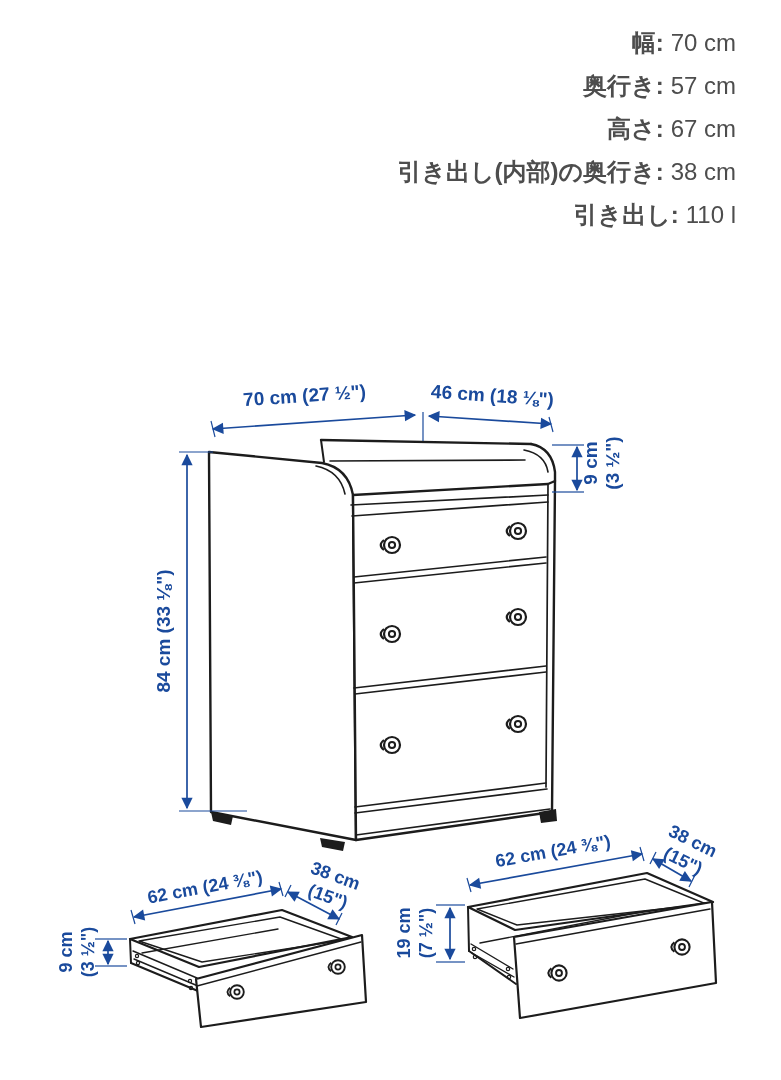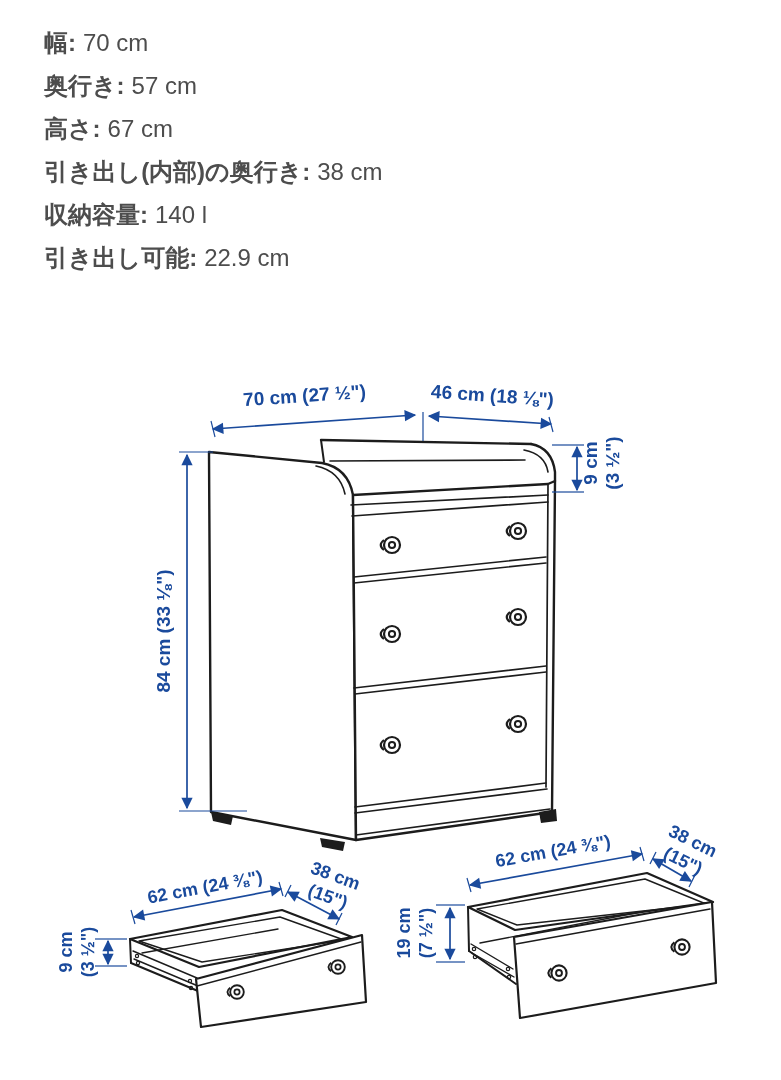--- a/index.html
+++ b/index.html
@@ -7,22 +7,22 @@
     --line:#1c1c1c;
     --text-gray:#4d4d4d;
     --bg:#ffffff;
   }
   html,body{margin:0;padding:0;}
   body{
     width:781px;height:1080px;position:relative;background:var(--bg);
     font-family:"Liberation Sans","DejaVu Sans",sans-serif;overflow:hidden;
   }
   .spec-list{
-    position:absolute;left:44px;top:21px;width:700px;
-    color:var(--text-gray);font-size:24px;line-height:43px;
+    position:absolute;left:36px;top:21px;width:700px;
+    color:var(--text-gray);font-size:24px;line-height:43px;text-align:right;
   }
   .spec-row{white-space:nowrap;}
   .spec-label{font-weight:bold;}
   .spec-value{font-weight:normal;margin-left:7px;}
   svg{position:absolute;left:0;top:0;}
   
   .art{stroke:var(--line);fill:none;stroke-linecap:round;stroke-linejoin:round;}
   .panel{fill:#ffffff;stroke:var(--line);stroke-width:2.4;stroke-linejoin:round;}
   .panel-thin{fill:#ffffff;stroke:var(--line);stroke-width:2.2;stroke-linejoin:round;}
   .inner{stroke-width:1.7;}
@@ -36,22 +36,21 @@
   text.dim-sm{font-size:18px;}
 </style>
 </head>
 <body>
 
 <div class="spec-list">
   <div class="spec-row"><span class="spec-label">幅:</span><span class="spec-value">70 cm</span></div>
   <div class="spec-row"><span class="spec-label">奥行き:</span><span class="spec-value">57 cm</span></div>
   <div class="spec-row"><span class="spec-label">高さ:</span><span class="spec-value">67 cm</span></div>
   <div class="spec-row"><span class="spec-label">引き出し(内部)の奥行き:</span><span class="spec-value">38 cm</span></div>
-  <div class="spec-row"><span class="spec-label">収納容量:</span><span class="spec-value">140 l</span></div>
-  <div class="spec-row"><span class="spec-label">引き出し可能:</span><span class="spec-value">22.9 cm</span></div>
+  <div class="spec-row"><span class="spec-label">引き出し:</span><span class="spec-value">110 l</span></div>
 </div>
 
 <svg width="781" height="1080" viewBox="0 0 781 1080">
   <defs>
     <marker id="ah" viewBox="0 0 10 10" refX="8.6" refY="5" markerWidth="7.5" markerHeight="7.5" orient="auto-start-reverse">
       <path d="M0.5,0.6 L9.6,5 L0.5,9.4 Z" style="fill:var(--dim-blue)"></path>
     </marker>
     <g id="knob" stroke="#1c1c1c" fill="none" stroke-width="2.2">
       <path d="M-8,-5 Q-14.5,0 -8,5"></path>
       <circle r="8" fill="#ffffff"></circle>

